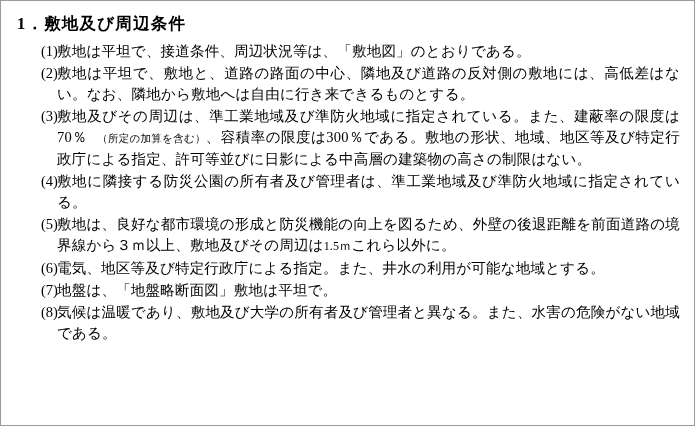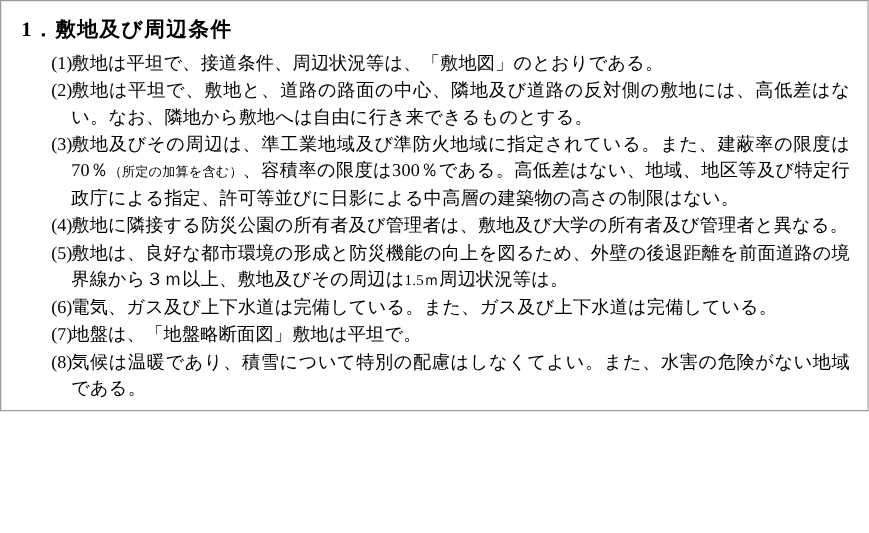--- a/index.html
+++ b/index.html
@@ -10,21 +10,21 @@
     width: 695px;
     height: 426px;
     background: #ffffff;
     font-family: "Liberation Serif", "DejaVu Serif", serif;
     color: #000000;
     overflow: hidden;
   }
   .page {
     position: relative;
     width: 695px;
-    height: 329px;
+    height: 426px;
     box-sizing: border-box;
     border: 1px solid #9a9a9a;
     background: #ffffff;
   }
   .content {
     padding: 10px 14px 0 14px;
   }
   .section-title {
     font-size: 16.5px;
     font-weight: bold;
@@ -56,20 +56,21 @@
     flex: 1 1 auto;
     font-size: 14.5px;
     line-height: 21px;
     text-align: justify;
     text-justify: inter-ideograph;
     letter-spacing: 0.2px;
   }
   .small {
     font-size: 10.5px;
     letter-spacing: 0;
+    margin-left: 10px;
   }
   .tiny {
     font-size: 12px;
   }
 </style>
 </head>
 <body>
 
 <div class="page">
   <div class="content">
@@ -83,43 +84,43 @@
         <span class="item-body">敷地は平坦で、接道条件、周辺状況等は、「敷地図」のとおりである。</span>
       </li>
 
       <li class="item">
         <span class="item-num">(2)</span>
         <span class="item-body">敷地は平坦で、敷地と、道路の路面の中心、隣地及び道路の反対側の敷地には、高低差はない。なお、隣地から敷地へは自由に行き来できるものとする。</span>
       </li>
 
       <li class="item">
         <span class="item-num">(3)</span>
-        <span class="item-body"><span>敷地及びその周辺は、準工業地域及び準防火地域に指定されている。また、建蔽率の限度は70％</span><span class="small">（所定の加算を含む）</span><span>、容積率の限度は300％である。高低差はない、地域、地区等及び特定行政庁による指定、許可等並びに日影による中高層の建築物の高さの制限はない。</span></span>
+        <span class="item-body"><span>敷地及びその周辺は、準工業地域及び準防火地域に指定されている。また、建蔽率の限度は70％</span><span class="small">（所定の加算を含む）</span><span>、容積率の限度は300％である。敷地の形状、地域、地区等及び特定行政庁による指定、許可等並びに日影による中高層の建築物の高さの制限はない。</span></span>
       </li>
 
       <li class="item">
         <span class="item-num">(4)</span>
-        <span class="item-body">敷地に隣接する防災公園の所有者及び管理者は、敷地及び大学の所有者及び管理者と異なる。</span>
+        <span class="item-body">敷地に隣接する防災公園の所有者及び管理者は、準工業地域及び準防火地域に指定されている。</span>
       </li>
 
       <li class="item">
         <span class="item-num">(5)</span>
-        <span class="item-body"><span>敷地は、良好な都市環境の形成と防災機能の向上を図るため、外壁の後退距離を前面道路の境界線から３ｍ以上、敷地及びその周辺は</span><span class="tiny">1.5ｍ</span><span>周辺状況等は。</span></span>
+        <span class="item-body"><span>敷地は、良好な都市環境の形成と防災機能の向上を図るため、外壁の後退距離を前面道路の境界線から３ｍ以上、敷地及びその周辺は</span><span class="tiny">1.5ｍ</span><span>これら以外に。</span></span>
       </li>
 
       <li class="item">
         <span class="item-num">(6)</span>
-        <span class="item-body">電気、ガス及び上下水道は完備している。また、ガス及び上下水道は完備している。</span>
+        <span class="item-body">電気、地区等及び特定行政庁による指定。また、井水の利用が可能な地域とする。</span>
       </li>
 
       <li class="item">
         <span class="item-num">(7)</span>
         <span class="item-body">地盤は、「地盤略断面図」敷地は平坦で。</span>
       </li>
 
       <li class="item">
         <span class="item-num">(8)</span>
-        <span class="item-body">気候は温暖であり、積雪について特別の配慮はしなくてよい。また、水害の危険がない地域である。</span>
+        <span class="item-body">気候は温暖であり、敷地及び大学の所有者及び管理者と異なる。また、水害の危険がない地域である。</span>
       </li>
 
     </ul>
   </div>
 </div>
 
 </body></html>

